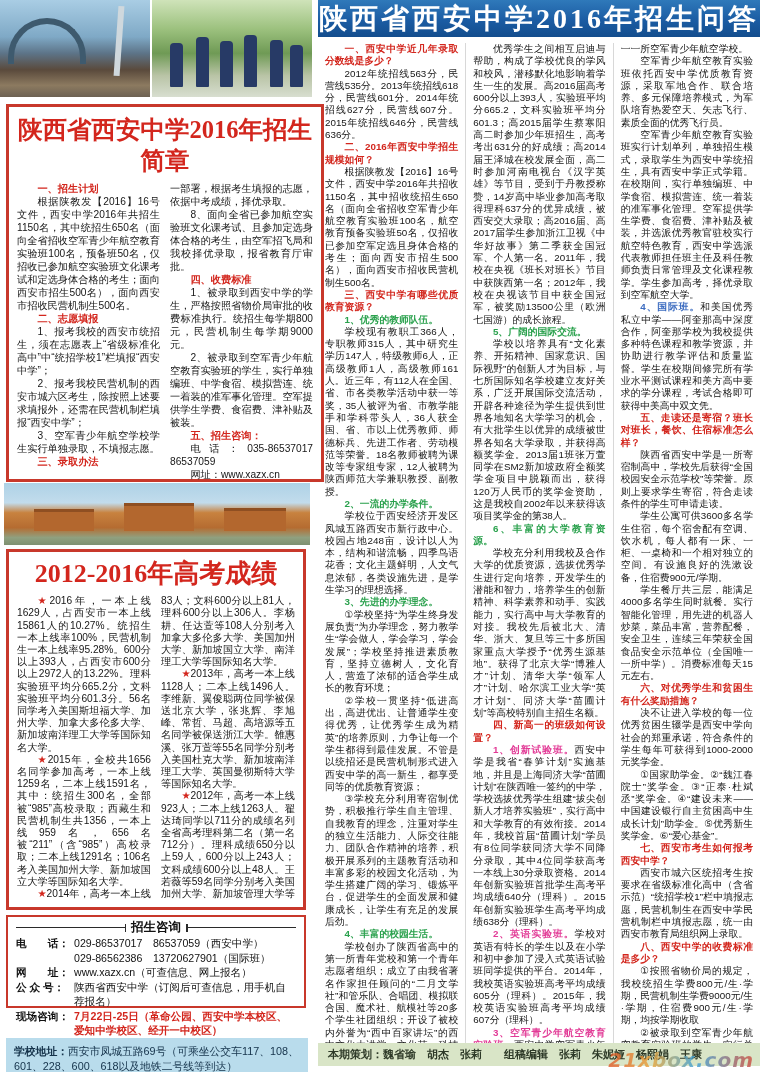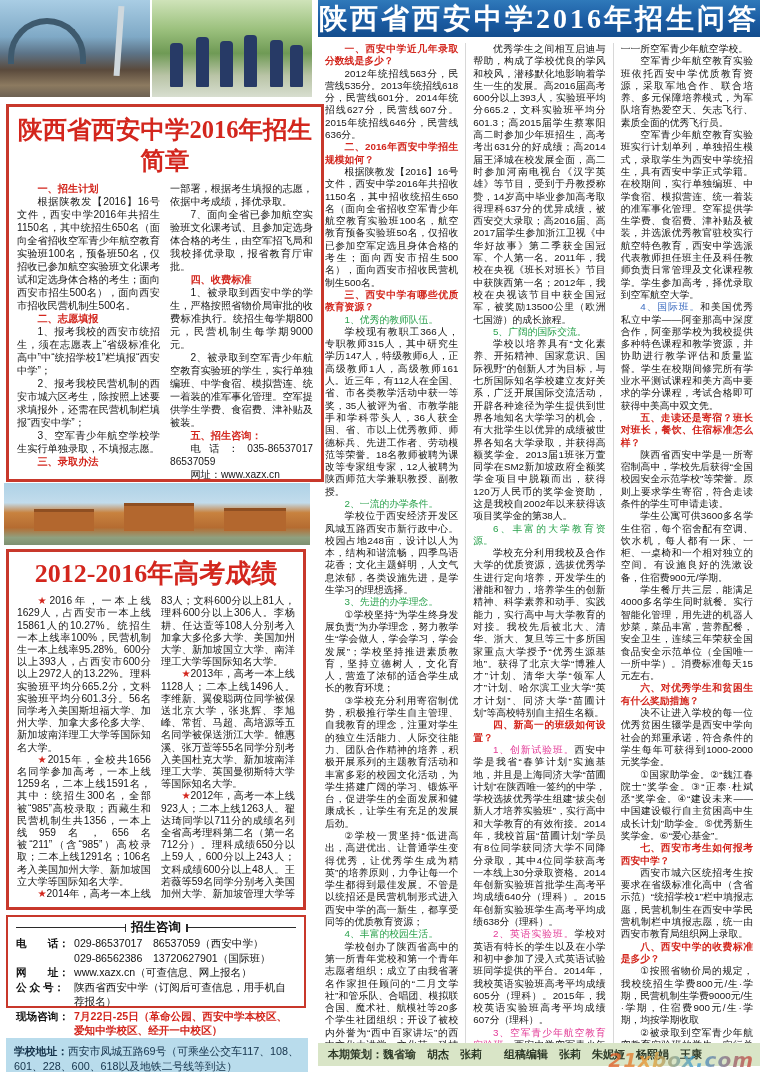--- a/index.html
+++ b/index.html
@@ -34,21 +34,21 @@
   #brochure .twocol { height:308px; }
   #scores .twocol { height:304px; }
   .col { flex:1; min-width:0; overflow:hidden; }
 
   .para { font-size:10.2px; line-height:13px; text-align:justify; text-indent:2em; color:#151515; }
   #qa .para { font-size:9.8px; line-height:12.3px; }
   #scores .para { line-height:12.2px; }
   .para.bn { text-indent:0; }
   .para.h { color:#d3261d; font-weight:bold; }
   .para.q { color:#d3261d; font-weight:bold; }
-  .lead { font-weight:normal; }
+  .lead { font-weight:bold; }
   .lead.green   { color:#2aa14d; }
   .lead.magenta { color:#e23a96; }
   .lead.blue    { color:#3c6cc0; }
   .lead.red     { color:#d3261d; font-weight:normal; }
 
   
   #contact { left:6px; top:915px; width:300px; height:93px; border-width:2px; padding:2px 8px 4px; }
   .contact-title { display:flex; align-items:center; gap:5px; margin-bottom:0; }
   .contact-title .line { flex:1; height:1.5px; background:#2a2a2a; position:relative; }
   .contact-title .line::after { content:""; position:absolute; top:-3px; width:1.5px; height:8px; background:#2a2a2a; }
@@ -108,21 +108,21 @@
           <p class="para b">根据陕教发【2016】16号文件，西安中学2016年共招生1150名，其中统招生650名（面向全省招收空军青少年航空教育实验班100名，预备班50名，仅招收已参加航空实验班文化课考试和定选身体合格的考生；面向西安市招生500名），面向西安市招收民营机制生500名。</p>
           <p class="para h">二、志愿填报</p>
           <p class="para b">1、报考我校的西安市统招生，须在志愿表上“省级标准化高中”中“统招学校1”栏填报“西安中学”；</p>
           <p class="para b">2、报考我校民营机制的西安市城六区考生，除按照上述要求填报外，还需在民营机制栏填报“西安中学”；</p>
           <p class="para b">3、空军青少年航空学校学生实行单独录取，不填报志愿。</p>
           <p class="para h">三、录取办法</p>
         </div>
       <div class="col">
         <div>
             <p class="para bn">一部署，根据考生填报的志愿，依据中考成绩，择优录取。</p>
-            <p class="para b">7、面向全省已参加航空实验班文化课考试、且参加定选身体合格的考生，由空军招飞局和我校择优录取，报省教育厅审批。</p>
+            <p class="para b">8、面向全省已参加航空实验班文化课考试、且参加定选身体合格的考生，由空军招飞局和我校择优录取，报省教育厅审批。</p>
             <p class="para h">四、收费标准</p>
             <p class="para b">1、被录取到西安中学的学生，严格按照省物价局审批的收费标准执行。统招生每学期800元，民营机制生每学期9000元。</p>
             <p class="para b">2、被录取到空军青少年航空教育实验班的学生，实行单独编班、中学食宿、模拟营连、统一着装的准军事化管理。空军提供学生学费、食宿费、津补贴及被装。</p>
             <p class="para h">五、招生咨询：</p>
             <p class="para b">电话：035-86537017 86537059</p>
             <p class="para b">网址：www.xazx.cn</p>
           </div>
 
       </div>
     </div>
@@ -194,22 +194,22 @@
           <p class="para b">2012年统招线563分，民营线535分。2013年统招线618分，民营线601分。2014年统招线627分，民营线607分。2015年统招线646分，民营线636分。</p>
           <p class="para q">二、2016年西安中学招生规模如何？</p>
           <p class="para b">根据陕教发【2016】16号文件，西安中学2016年共招收1150名，其中招收统招生650名（面向全省招收空军青少年航空教育实验班100名，航空教育预备实验班50名，仅招收已参加空军定选且身体合格的考生；面向西安市招生500名），面向西安市招收民营机制生500名。</p>
           <p class="para q">三、西安中学有哪些优质教育资源？</p>
           <p class="para b"><span class="lead green">1、优秀的教师队伍。</span></p>
           <p class="para b">学校现有教职工366人，专职教师315人，其中研究生学历147人，特级教师6人，正高级教师1人，高级教师161人。近三年，有112人在全国、省、市各类教学活动中获一等奖，35人被评为省、市教学能手和学科带头人，36人获全国、省、市以上优秀教师、师德标兵、先进工作者、劳动模范等荣誉。18名教师被聘为课改等专家组专家，12人被聘为陕西师范大学兼职教授、副教授。</p>
           <p class="para b"><span class="lead green">2、一流的办学条件。</span></p>
           <p class="para b">学校位于西安经济开发区凤城五路西安市新行政中心。校园占地248亩，设计以人为本，结构和谐流畅，四季鸟语花香；文化主题鲜明，人文气息浓郁，各类设施先进，是学生学习的理想选择。</p>
           <p class="para b"><span class="lead green">3、先进的办学理念。</span></p>
           <p class="para b">①学校坚持“为学生终身发展负责”为办学理念，努力教学生“学会做人，学会学习，学会发展”；学校坚持推进素质教育，坚持立德树人，文化育人，营造了浓郁的适合学生成长的教育环境；</p>
+          <p class="para b">②学校一贯坚持“低进高出，高进优出、让普通学生变得优秀，让优秀学生成为精英”的培养原则，力争让每一个学生都得到最佳发展。不管是以统招还是民营机制形式进入西安中学的高一新生，都享受同等的优质教育资源；</p>
           <p class="para b">③学校充分利用寄宿制优势，积极推行学生自主管理、自我教育的理念，注重对学生的独立生活能力、人际交往能力、团队合作精神的培养，积极开展系列的主题教育活动和丰富多彩的校园文化活动，为学生搭建广阔的学习、锻炼平台，促进学生的全面发展和健康成长，让学生有充足的发展后劲。</p>
-          <p class="para b">②学校一贯坚持“低进高出，高进优出、让普通学生变得优秀，让优秀学生成为精英”的培养原则，力争让每一个学生都得到最佳发展。不管是以统招还是民营机制形式进入西安中学的高一新生，都享受同等的优质教育资源；</p>
           <p class="para b"><span class="lead green">4、丰富的校园生活。</span></p>
           <p class="para b">学校创办了陕西省高中的第一所青年党校和第一个青年志愿者组织；成立了由我省著名作家担任顾问的“二月文学社”和管乐队、合唱团、模拟联合国、魔术社、航模社等20多个学生社团组织；开设了被校内外誉为“西中百家讲坛”的西中文化大讲堂；文化节、科技节、体育节等交相辉映，院士报告、长江学者讲座、博导讲座交相辉映，构成适合学生成长发展的特有的文化品牌和载体。</p>
         </div>
       <div class="qa-col">
           <p class="para b">优秀学生之间相互启迪与帮助，构成了学校优良的学风和校风，潜移默化地影响着学生一生的发展。高2016届高考600分以上393人，实验班平均分665.2，文科实验班平均分601.3；高2015届学生蔡寒阳高二时参加少年班招生，高考考出631分的好成绩；高2014届王泽城在校发展全面，高二时参加河南电视台《汉字英雄》等节目，受到于丹教授称赞，14岁高中毕业参加高考取得理科637分的优异成绩，被西安交大录取；高2016届、高2017届学生参加浙江卫视《中华好故事》第二季获全国冠军、个人第一名。2011年，我校在央视《班长对班长》节目中获陕西第一名；2012年，我校在央视该节目中获全国冠军，被奖励13500公里（欧洲七国游）的成长旅程。</p>
           <p class="para b"><span class="lead green">5、广阔的国际交流。</span></p>
           <p class="para b">学校以培养具有“文化素养、开拓精神、国家意识、国际视野”的创新人才为目标，与七所国际知名学校建立友好关系，广泛开展国际交流活动，开辟各种途径为学生提供到世界各地知名大学学习的机会，有大批学生以优异的成绩被世界各知名大学录取，并获得高额奖学金。2013届1班张万萱同学在SM2新加坡政府全额奖学金项目中脱颖而出，获得120万人民币的奖学金资助，这是我校自2002年以来获得该项目奖学金的第38人。</p>
           <p class="para b"><span class="lead green">6、丰富的大学教育资源。</span></p>
           <p class="para b">学校充分利用我校及合作大学的优质资源，选拔优秀学生进行定向培养，开发学生的潜能和智力，培养学生的创新精神、科学素养和动手、实践能力，实行高中与大学教育的对接。我校先后被北大、清华、浙大、复旦等三十多所国家重点大学授予“优秀生源基地”。获得了北京大学“博雅人才”计划、清华大学“领军人才”计划、哈尔滨工业大学“英才计划”、同济大学“苗圃计划”等高校特别自主招生名额。</p>
           <p class="para q">四、新高一的班级如何设置？</p>

